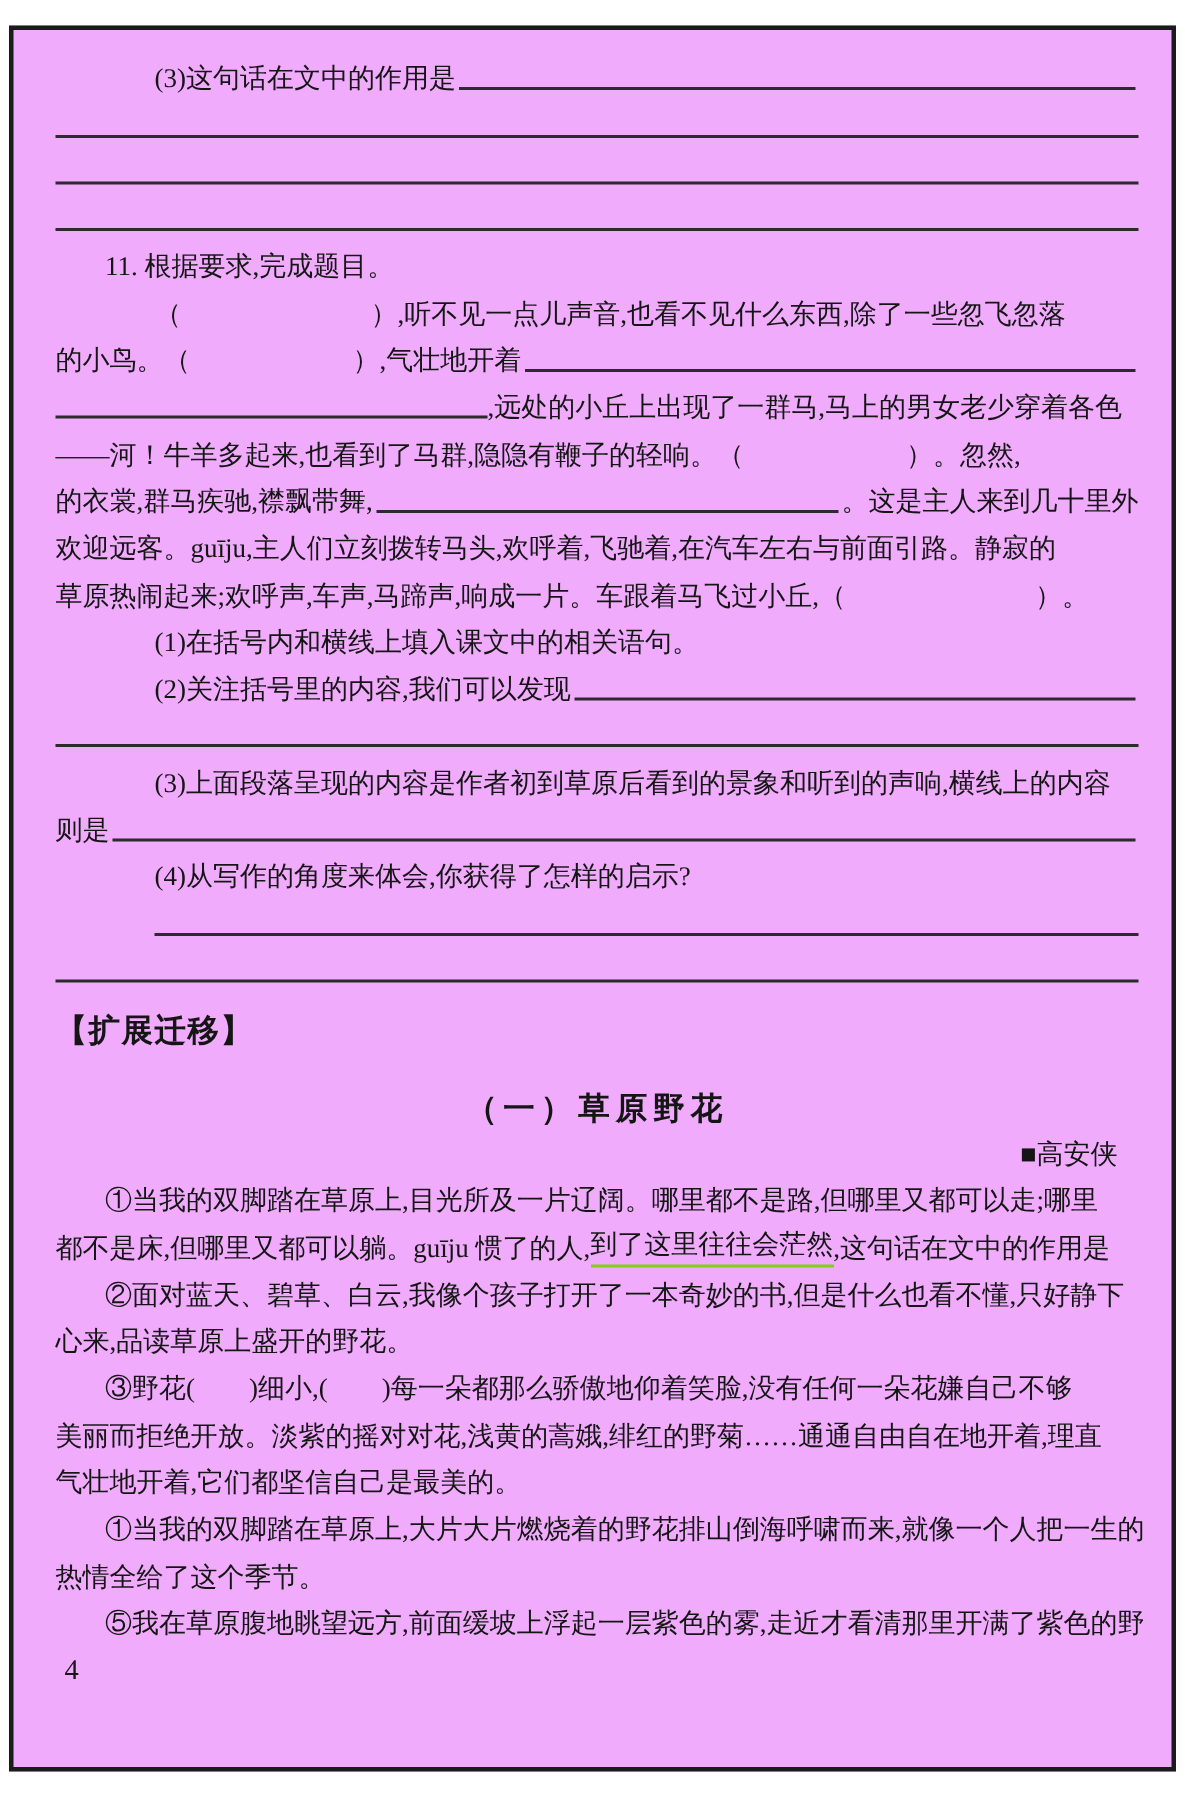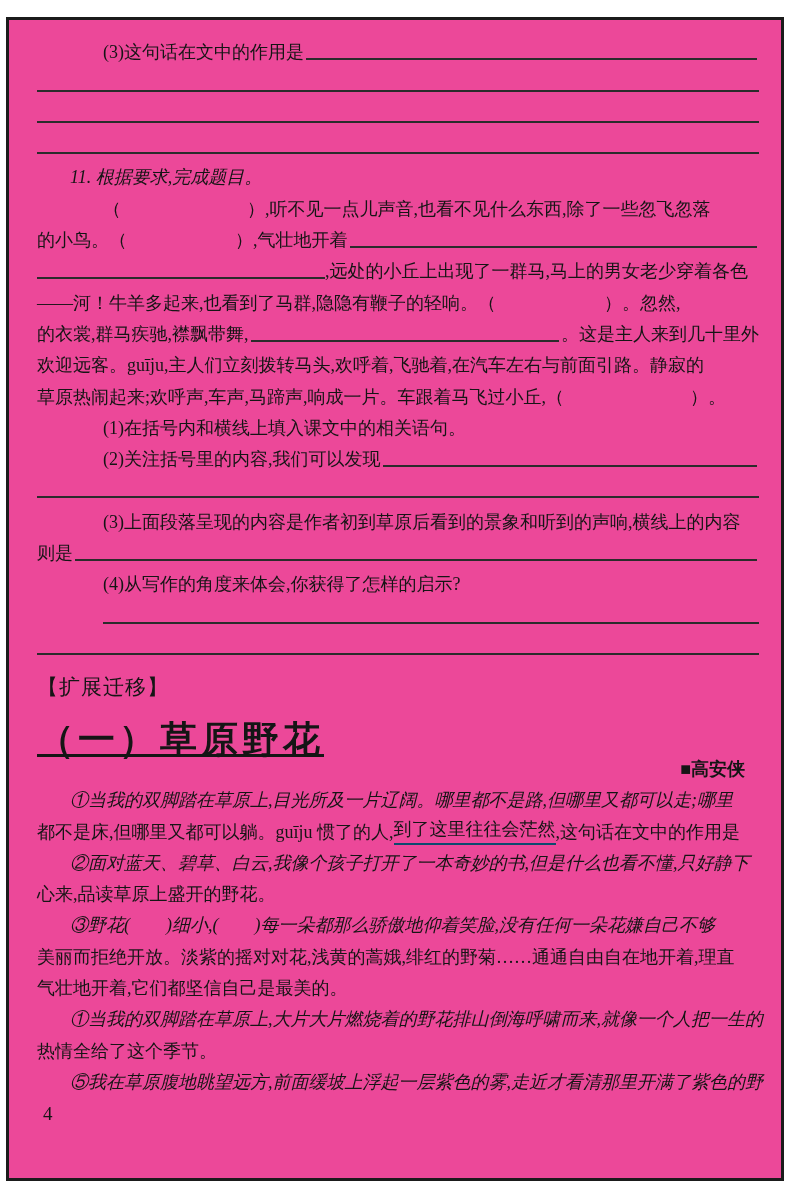--- a/index.html
+++ b/index.html
@@ -4,47 +4,46 @@
 <style>
   html,body{margin:0;padding:0;}
   body{
     width:790px;height:1200px;background:#ffffff;position:relative;
     font-family:"Liberation Serif","DejaVu Serif",serif;color:#151515;
     overflow:hidden;
   }
   .frame{
     position:absolute;left:6px;top:17px;width:778px;height:1164px;
     border:3px solid #1b1b1b;box-sizing:border-box;
-    padding:14px 22px 0 28px;background:#ec4899;
+    padding:14px 22px 0 28px;background:#f0abfc;
   }
   .line{
     position:relative;height:31.3px;display:flex;align-items:flex-end;
     font-size:18px;line-height:25px;white-space:pre;
   }
   .seg{white-space:pre;}
-  .u{border-bottom:2px solid #0c4a6e;padding-bottom:1px;}
+  .u{border-bottom:2px solid #84cc16;padding-bottom:1px;}
   .fill{
     flex:1 1 auto;min-width:30px;border-bottom:2px solid #2b2b2b;
     margin:0 2px 5px 2px;height:1px;
   }
   .blank{
     display:inline-block;border-bottom:2px solid #2b2b2b;
     margin-bottom:5px;height:1px;
   }
   .line.rule .fill{margin-left:0;margin-right:0;}
-  .ind1{padding-left:33px;font-style:italic;}
+  .ind1{padding-left:33px;}
   .ind2{padding-left:66px;}
-  .header{font-weight:normal;font-size:21px;height:40px;letter-spacing:1px;}
+  .header{font-weight:bold;font-size:21px;height:40px;letter-spacing:1px;}
   .title{
-    font-weight:bold;font-size:37px;height:52px;
+    justify-content:center;font-weight:bold;font-size:21px;height:52px;
     letter-spacing:4px;
-    text-decoration:underline;
   }
   .author{
-    justify-content:flex-end;font-weight:bold;font-size:18px;height:30px;
+    justify-content:flex-end;font-weight:normal;font-size:18px;height:30px;
     padding-right:14px;
   }
   .pagenum{font-size:19px;height:38px;align-items:center;padding-left:6px;}
 </style>
 </head>
 <body>
 
 <div class="frame">
     <div class="line text ind2"><span class="seg">(3)这句话在文中的作用是</span><span class="fill"></span></div>
     <div class="line rule"><span class="fill"></span></div>

